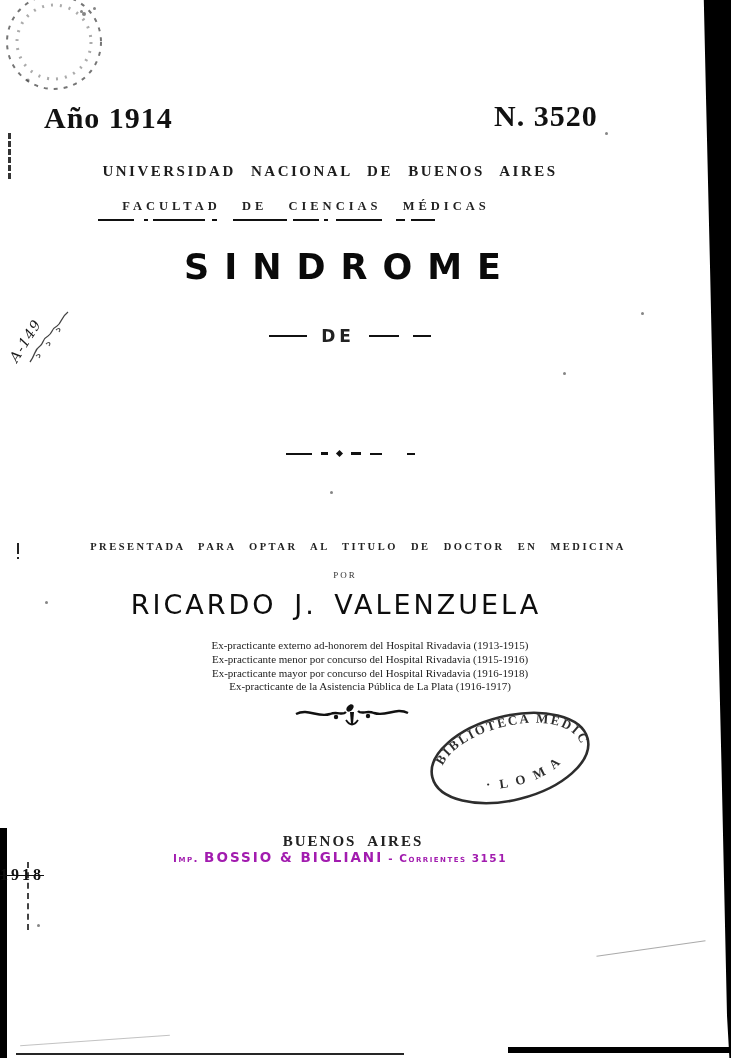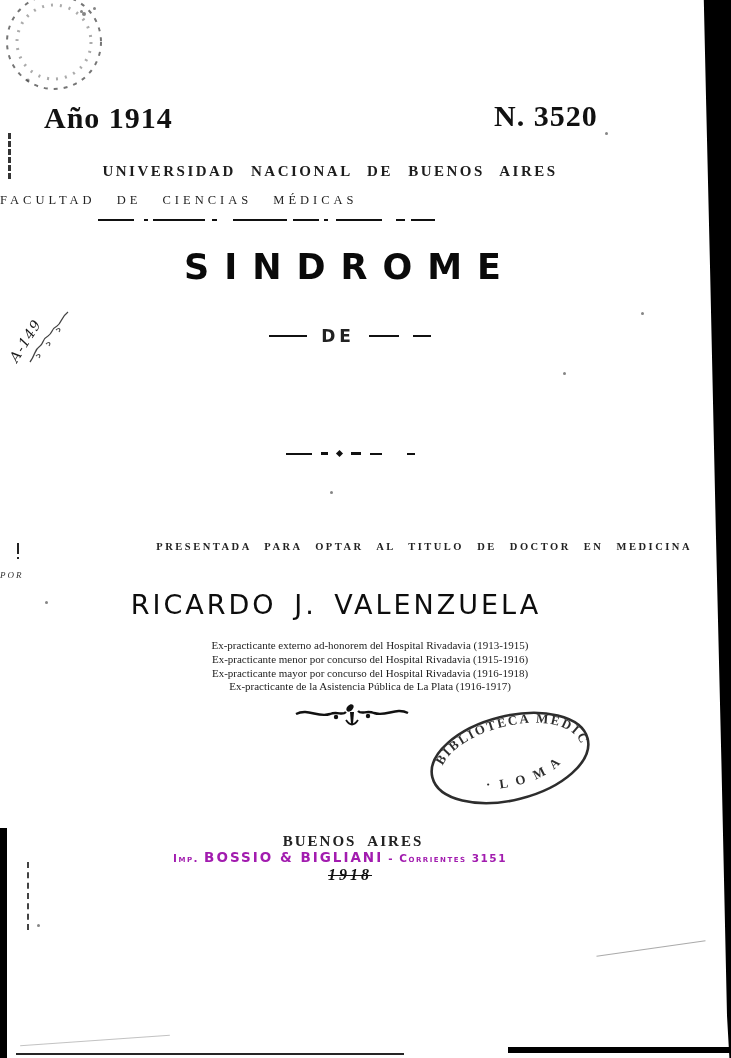--- a/index.html
+++ b/index.html
@@ -19,64 +19,64 @@
   .edge-dash-b{left:27px;top:862px;height:68px;width:0;border-left:2px dashed #151515;opacity:.8;}
   .excl-mark{left:17px;top:543px;width:2px;height:11px;background:#222;}
   .excl-dot{left:17px;top:557px;width:2px;height:2px;background:#222;}
   .speck{width:3px;height:3px;background:#333;opacity:.6;border-radius:50%;}
 
   
   .year-label{left:44px;top:101px;font-size:30px;font-weight:bold;letter-spacing:1px;}
   .accession{left:494px;top:99px;font-size:30px;font-weight:bold;letter-spacing:1px;}
   .university{left:0;top:151px;width:660px;text-align:center;font-size:15px;
     letter-spacing:2.5px;word-spacing:9px;font-weight:bold;color:#1d1d1d;margin-top:12px;}
-  .faculty{left:0;top:193px;width:612px;font-size:12.5px;
-    letter-spacing:4px;word-spacing:14px;font-weight:normal;color:#222;}
+  .faculty{left:0;top:199px;width:612px;text-align:center;font-size:12.5px;
+    letter-spacing:4px;word-spacing:14px;font-weight:bold;color:#222;}
   .dashed-rule{left:98px;top:219px;width:404px;display:flex;align-items:center;}
   .dashed-rule i{display:block;height:2px;background:#111;}
 
   
   .title-main{left:0;top:247px;width:700px;text-align:center;
     font-family:"DejaVu Sans",sans-serif;font-size:35px;font-weight:bold;
     letter-spacing:15px;color:#0a0a0a;}
   .de-row{left:0;top:326px;width:700px;display:flex;justify-content:center;align-items:center;gap:14px;}
   .de-row i{display:block;height:2px;background:#111;}
   .title-connector{font-family:"DejaVu Sans",sans-serif;font-size:17px;letter-spacing:4px;color:#222;font-weight:bold;}
   .title-subject{left:0;top:366px;width:700px;text-align:center;}
   .title-subject span{display:inline-block;font-family:"DejaVu Sans",sans-serif;font-size:41px;
     font-weight:bold;letter-spacing:1px;word-spacing:12px;transform:scale(.88,1.18);transform-origin:center;color:#050505;}
   .orn1{left:0;top:451px;width:700px;display:flex;justify-content:center;align-items:center;gap:9px;}
   .orn1 i{display:block;background:#111;}
 
   
   .thesis-label{left:0;top:496px;width:710px;text-align:center;font-size:17px;
     letter-spacing:10px;color:#1b1b1b;}
-  .thesis-subtitle{left:12px;top:541px;width:680px;text-align:right;font-size:10.5px;
+  .thesis-subtitle{left:18px;top:541px;width:680px;text-align:center;font-size:10.5px;
     font-weight:bold;letter-spacing:2.5px;word-spacing:8px;color:#222;}
-  .por-label{left:0;top:570px;width:690px;font-size:9px;letter-spacing:2px;color:#333;font-style:italic;}
+  .por-label{left:0;top:570px;width:690px;text-align:center;font-size:9px;letter-spacing:2px;color:#333;}
   .author{left:0;top:589px;width:672px;text-align:center;font-family:"DejaVu Sans",sans-serif;
     font-size:27px;letter-spacing:3px;word-spacing:6px;color:#0d0d0d;}
   .credits{left:0;top:639px;width:740px;text-align:center;font-size:11px;line-height:13.8px;color:#1c1c1c;}
   .orn2{left:292px;top:700px;}
 
   
   .stamp-circ{left:-12px;top:-16px;}
   .stamp-oval{left:424px;top:708px;transform:rotate(-14deg);opacity:.92;}
   .handnote{left:6px;top:356px;transform:rotate(-58deg);transform-origin:left top;
     font-family:"DejaVu Serif",serif;font-style:italic;font-size:14px;color:#1a1a1a;letter-spacing:1px;}
   .handscribble{left:26px;top:296px;}
 
   
   .imprint-city{left:0;top:833px;width:706px;text-align:center;font-size:15px;
     font-weight:bold;letter-spacing:2px;word-spacing:6px;color:#222;}
   .imprint-line{left:0;top:847px;width:680px;text-align:center;font-family:"DejaVu Sans",sans-serif;color:#a21caf;}
   .imprint-line .sc{font-size:10.5px;font-variant:small-caps;letter-spacing:1.5px;font-weight:bold;}
   .imprint-line .nm{font-size:13.5px;letter-spacing:2px;font-weight:bold;}
-  .imprint-year{left:0;top:866px;width:700px;text-align:center;font-size:16px;font-weight:bold;
-    letter-spacing:3px;text-decoration:line-through;color:#111;font-style:italic;}
+  .imprint-year{left:0;top:866px;width:700px;font-size:16px;font-weight:bold;
+    letter-spacing:3px;text-decoration:line-through;color:#111;}
 </style>
 </head>
 <body>
 
 <div class="page">
 
   <div class="abs right-wedge"></div>
   <div class="abs left-strip"></div>
   <div class="abs bottom-line-left"></div>
   <div class="abs bottom-line-right"></div>

